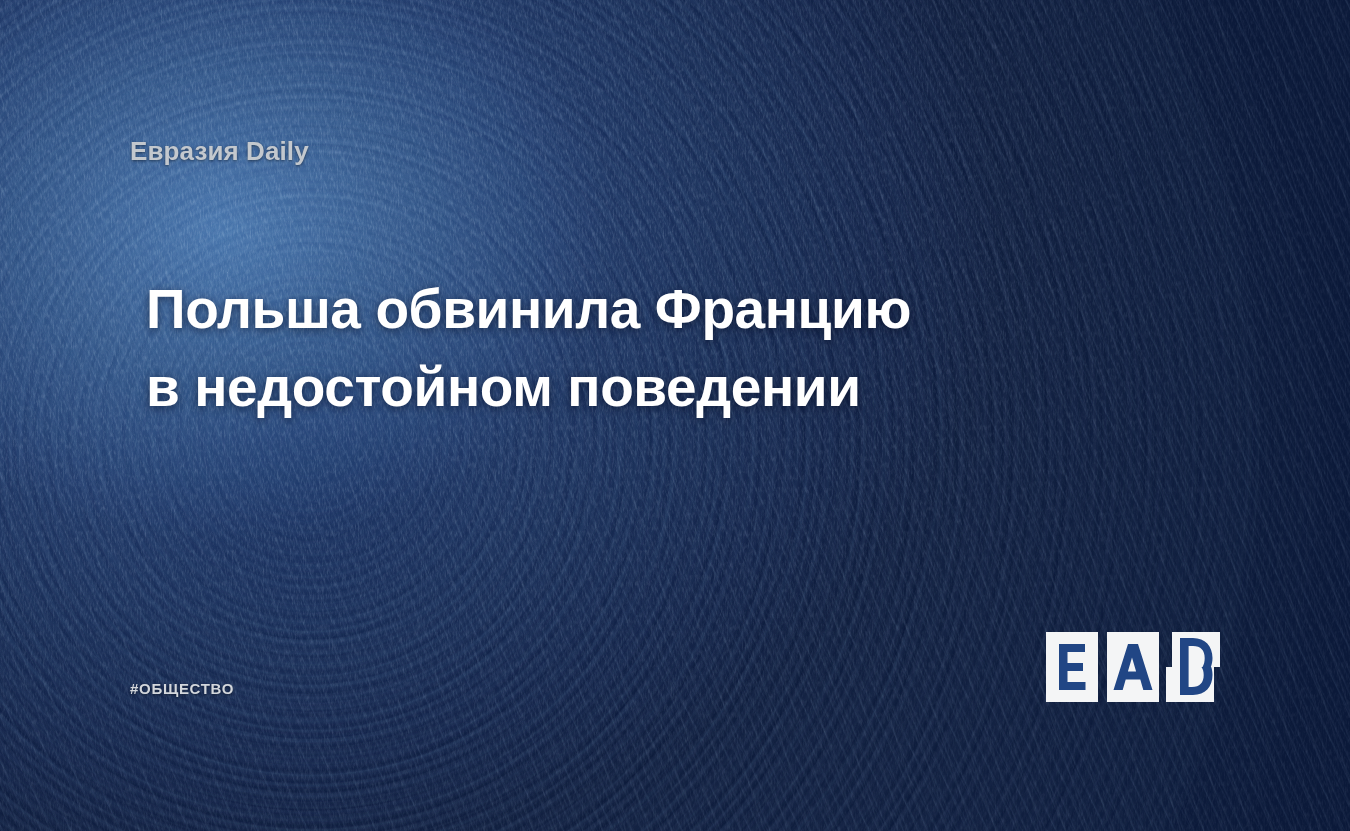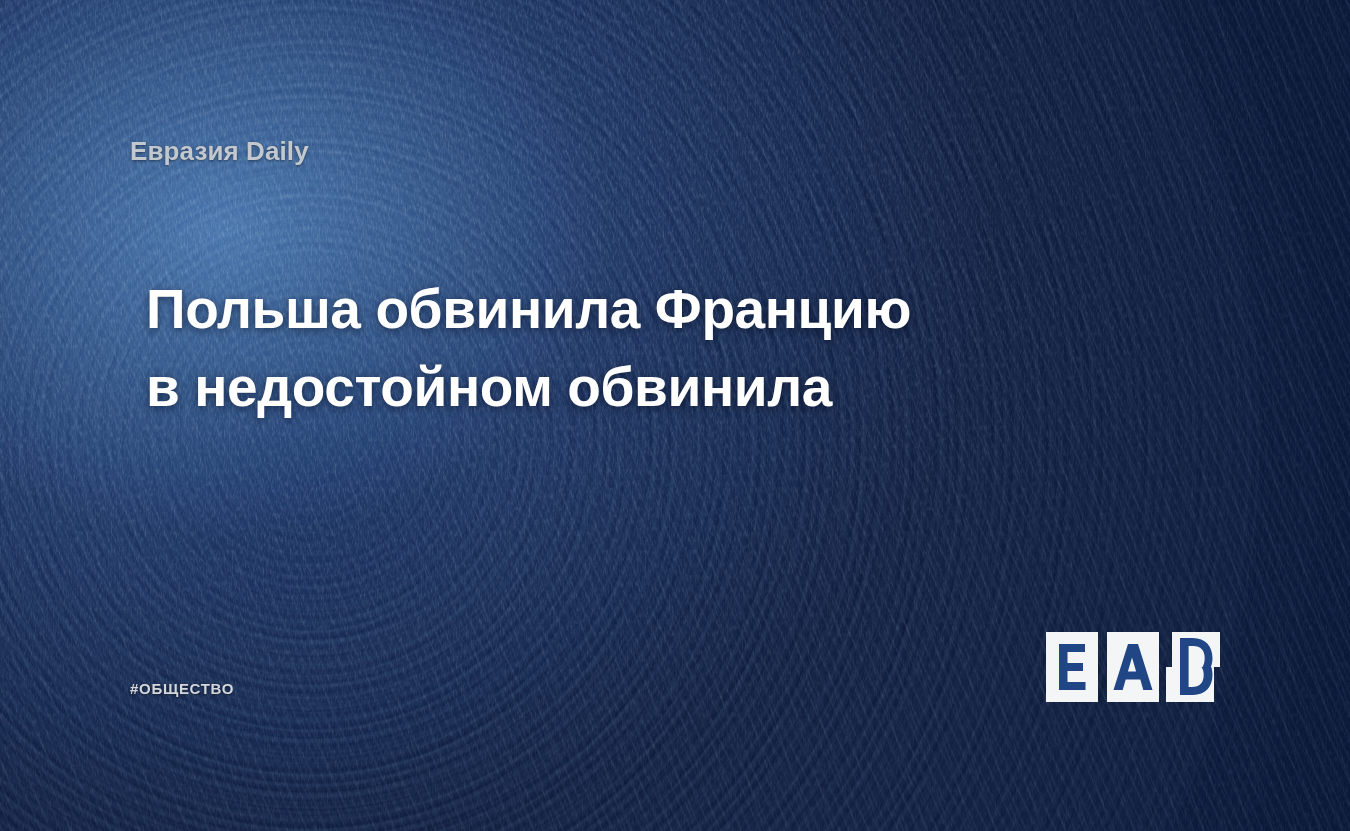--- a/index.html
+++ b/index.html
@@ -221,21 +221,21 @@
       </g>
     </svg>
   </div>
 
   <div class="content">
 
     <div class="brand">Евразия Daily</div>
 
     <h1 class="headline">
       <span class="ln">Польша обвинила Францию</span>
-      <span class="ln">в недостойном обвинила</span>
+      <span class="ln">в недостойном поведении</span>
     </h1>
 
     <div class="tag">#ОБЩЕСТВО</div>
 
     <div class="logo">
       <svg width="174" height="70" viewBox="0 0 174 70" aria-hidden="true">
 
         <rect x="0" y="0" width="52" height="70" fill="#f4f5f6"></rect>
         <path d="M13 12 h26 v8 H21.5 v11 H37 v8 H21.5 v11 H39.5 v8 H13 Z" fill="#214685"></path>
 

